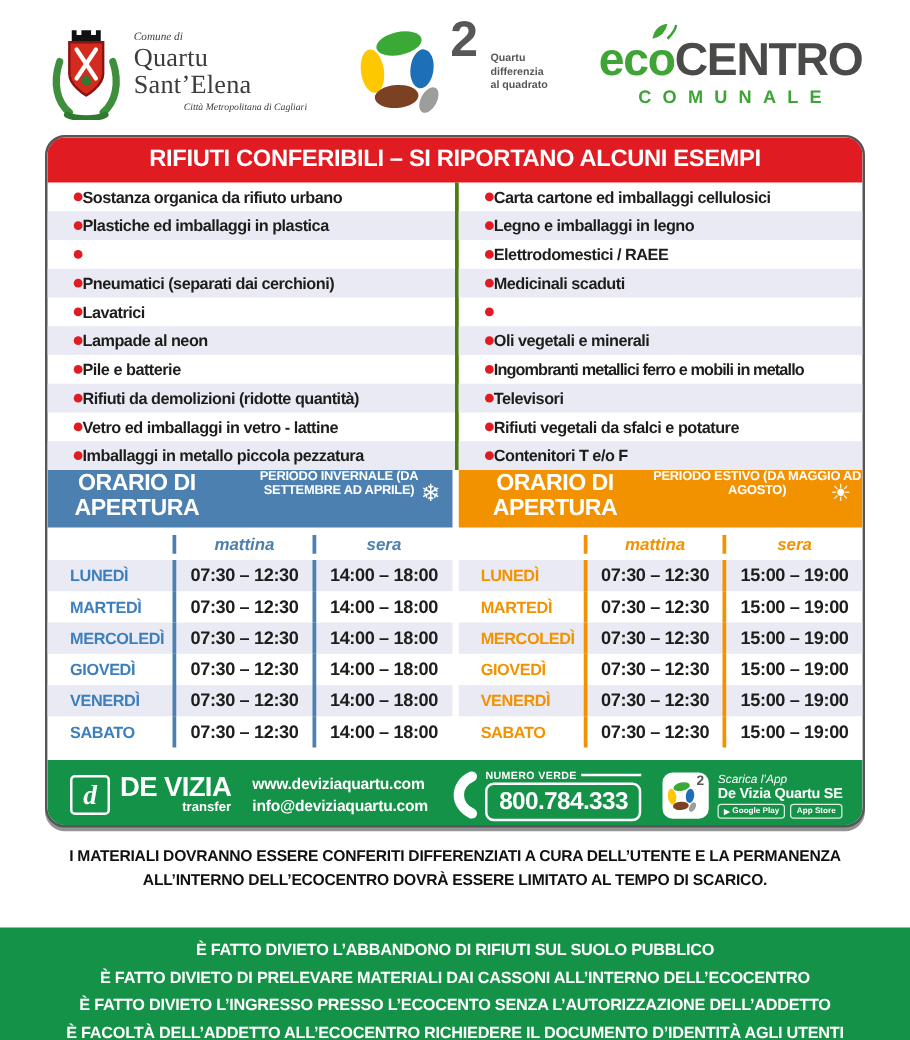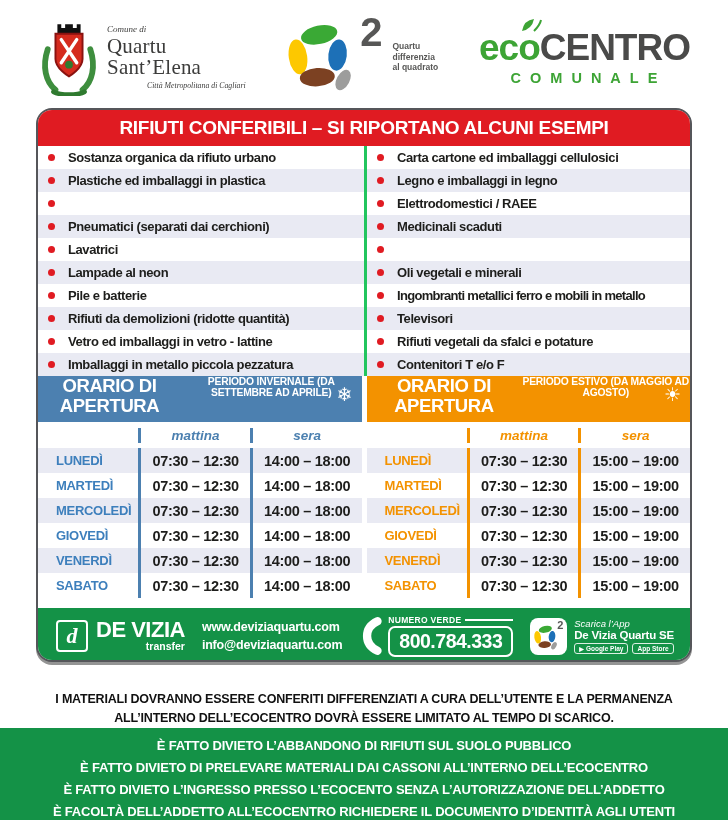--- a/index.html
+++ b/index.html
@@ -32,22 +32,22 @@
   
   .poster { margin: 0 36px; width: 656px; height: 554px; border: 2px solid #55565a;
     border-radius: 16px; overflow: hidden; background: #fff;
     box-shadow: 0 3px 0 rgba(60,60,60,.55); }
   .banner { height: 36px; background: #e01b22; color: #fff; font-weight: 800;
     font-size: 19px; letter-spacing: -.3px; display: flex; align-items: center;
     justify-content: center; }
 
   .lists { display: flex; height: 230px; }
   .wcol { width: 50%; }
-  .wcol.right { border-left: 3px solid #22c55e; }
-  .witem { height: 23px; display: flex; align-items: center; gap: 13px; padding-left: 10px; }
+  .wcol.right { border-left: 3px solid #4d7c0f; }
+  .witem { height: 23px; display: flex; align-items: center; padding-left: 21px; }
   .witem:nth-child(even) { background: #e9eaf3; }
   .bullet { width: 7px; height: 7px; border-radius: 50%; background: #e01b22; flex: 0 0 7px; }
   .wtext { font-size: 13px; font-weight: 700; color: #1d1d1b; letter-spacing: -.4px;
     white-space: nowrap; }
 
   
   .sched { display: flex; gap: 5px; background: #fff; height: 232px; }
   .stable { width: 50%; }
   .shead { height: 46px; color: #fff; text-align: center; position: relative;
     display: flex; flex-direction: row; justify-content: flex-start; }
@@ -98,21 +98,21 @@
     font-weight: 800; }
   .app-scarica { font-style: italic; font-size: 9.5px; }
   .app-name { font-size: 11.5px; font-weight: 800; letter-spacing: -.2px; }
   .badges { display: flex; gap: 4px; margin-top: 2px; }
   .badge { border: 1px solid rgba(255,255,255,.85); border-radius: 3px; font-size: 6.5px;
     font-weight: 700; padding: 1px 4px; display: flex; align-items: center; gap: 2px; }
   .badge .play { font-size: 6px; }
 
   
   .disclaimer { text-align: center; font-weight: 800; font-size: 12.5px; color: #111;
-    letter-spacing: -.2px; line-height: 1.55; padding-top: 28px; height: 66px; }
+    letter-spacing: -.2px; line-height: 1.55; padding-top: 14px; height: 80px; }
   .rules { height: 92px; background: #149247; color: #fff; text-align: center;
     font-weight: 800; font-size: 13px; letter-spacing: -.2px; line-height: 1.7;
     padding-top: 7px; }
 </style>
 </head>
 <body>
 
 <div class="header">
   <div class="comune">
     <svg width="58" height="78" viewBox="0 0 60 80">

